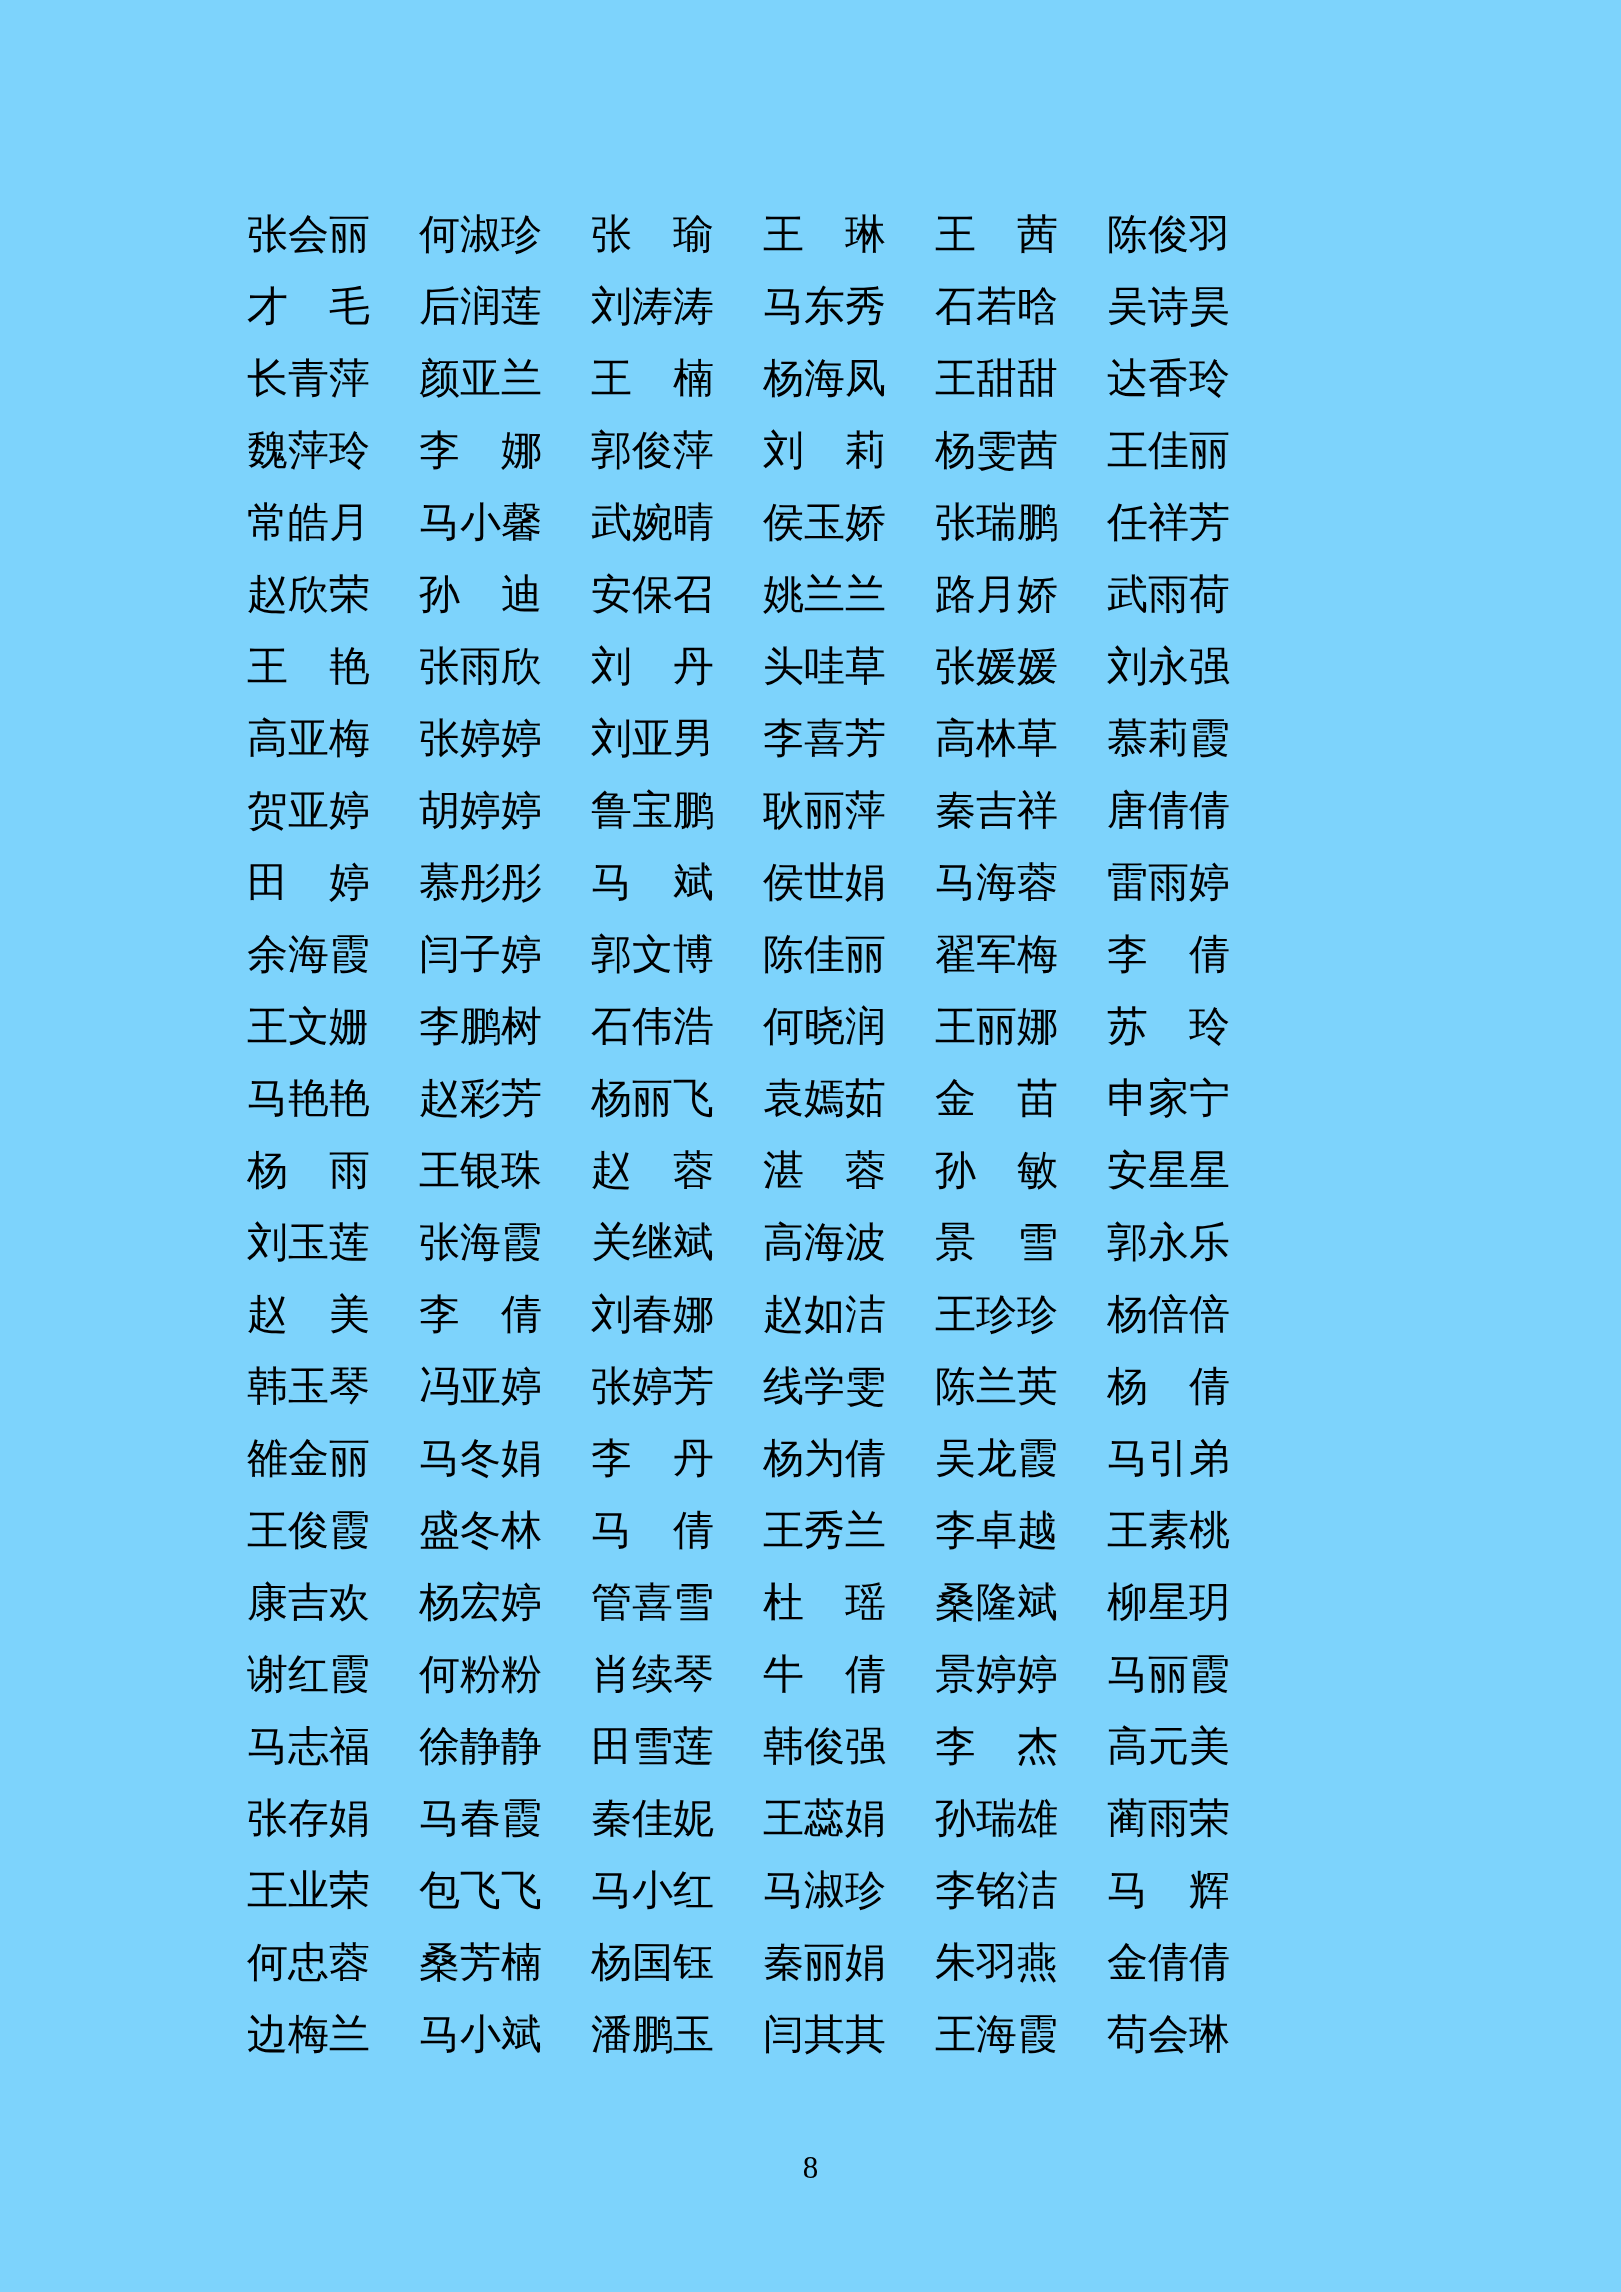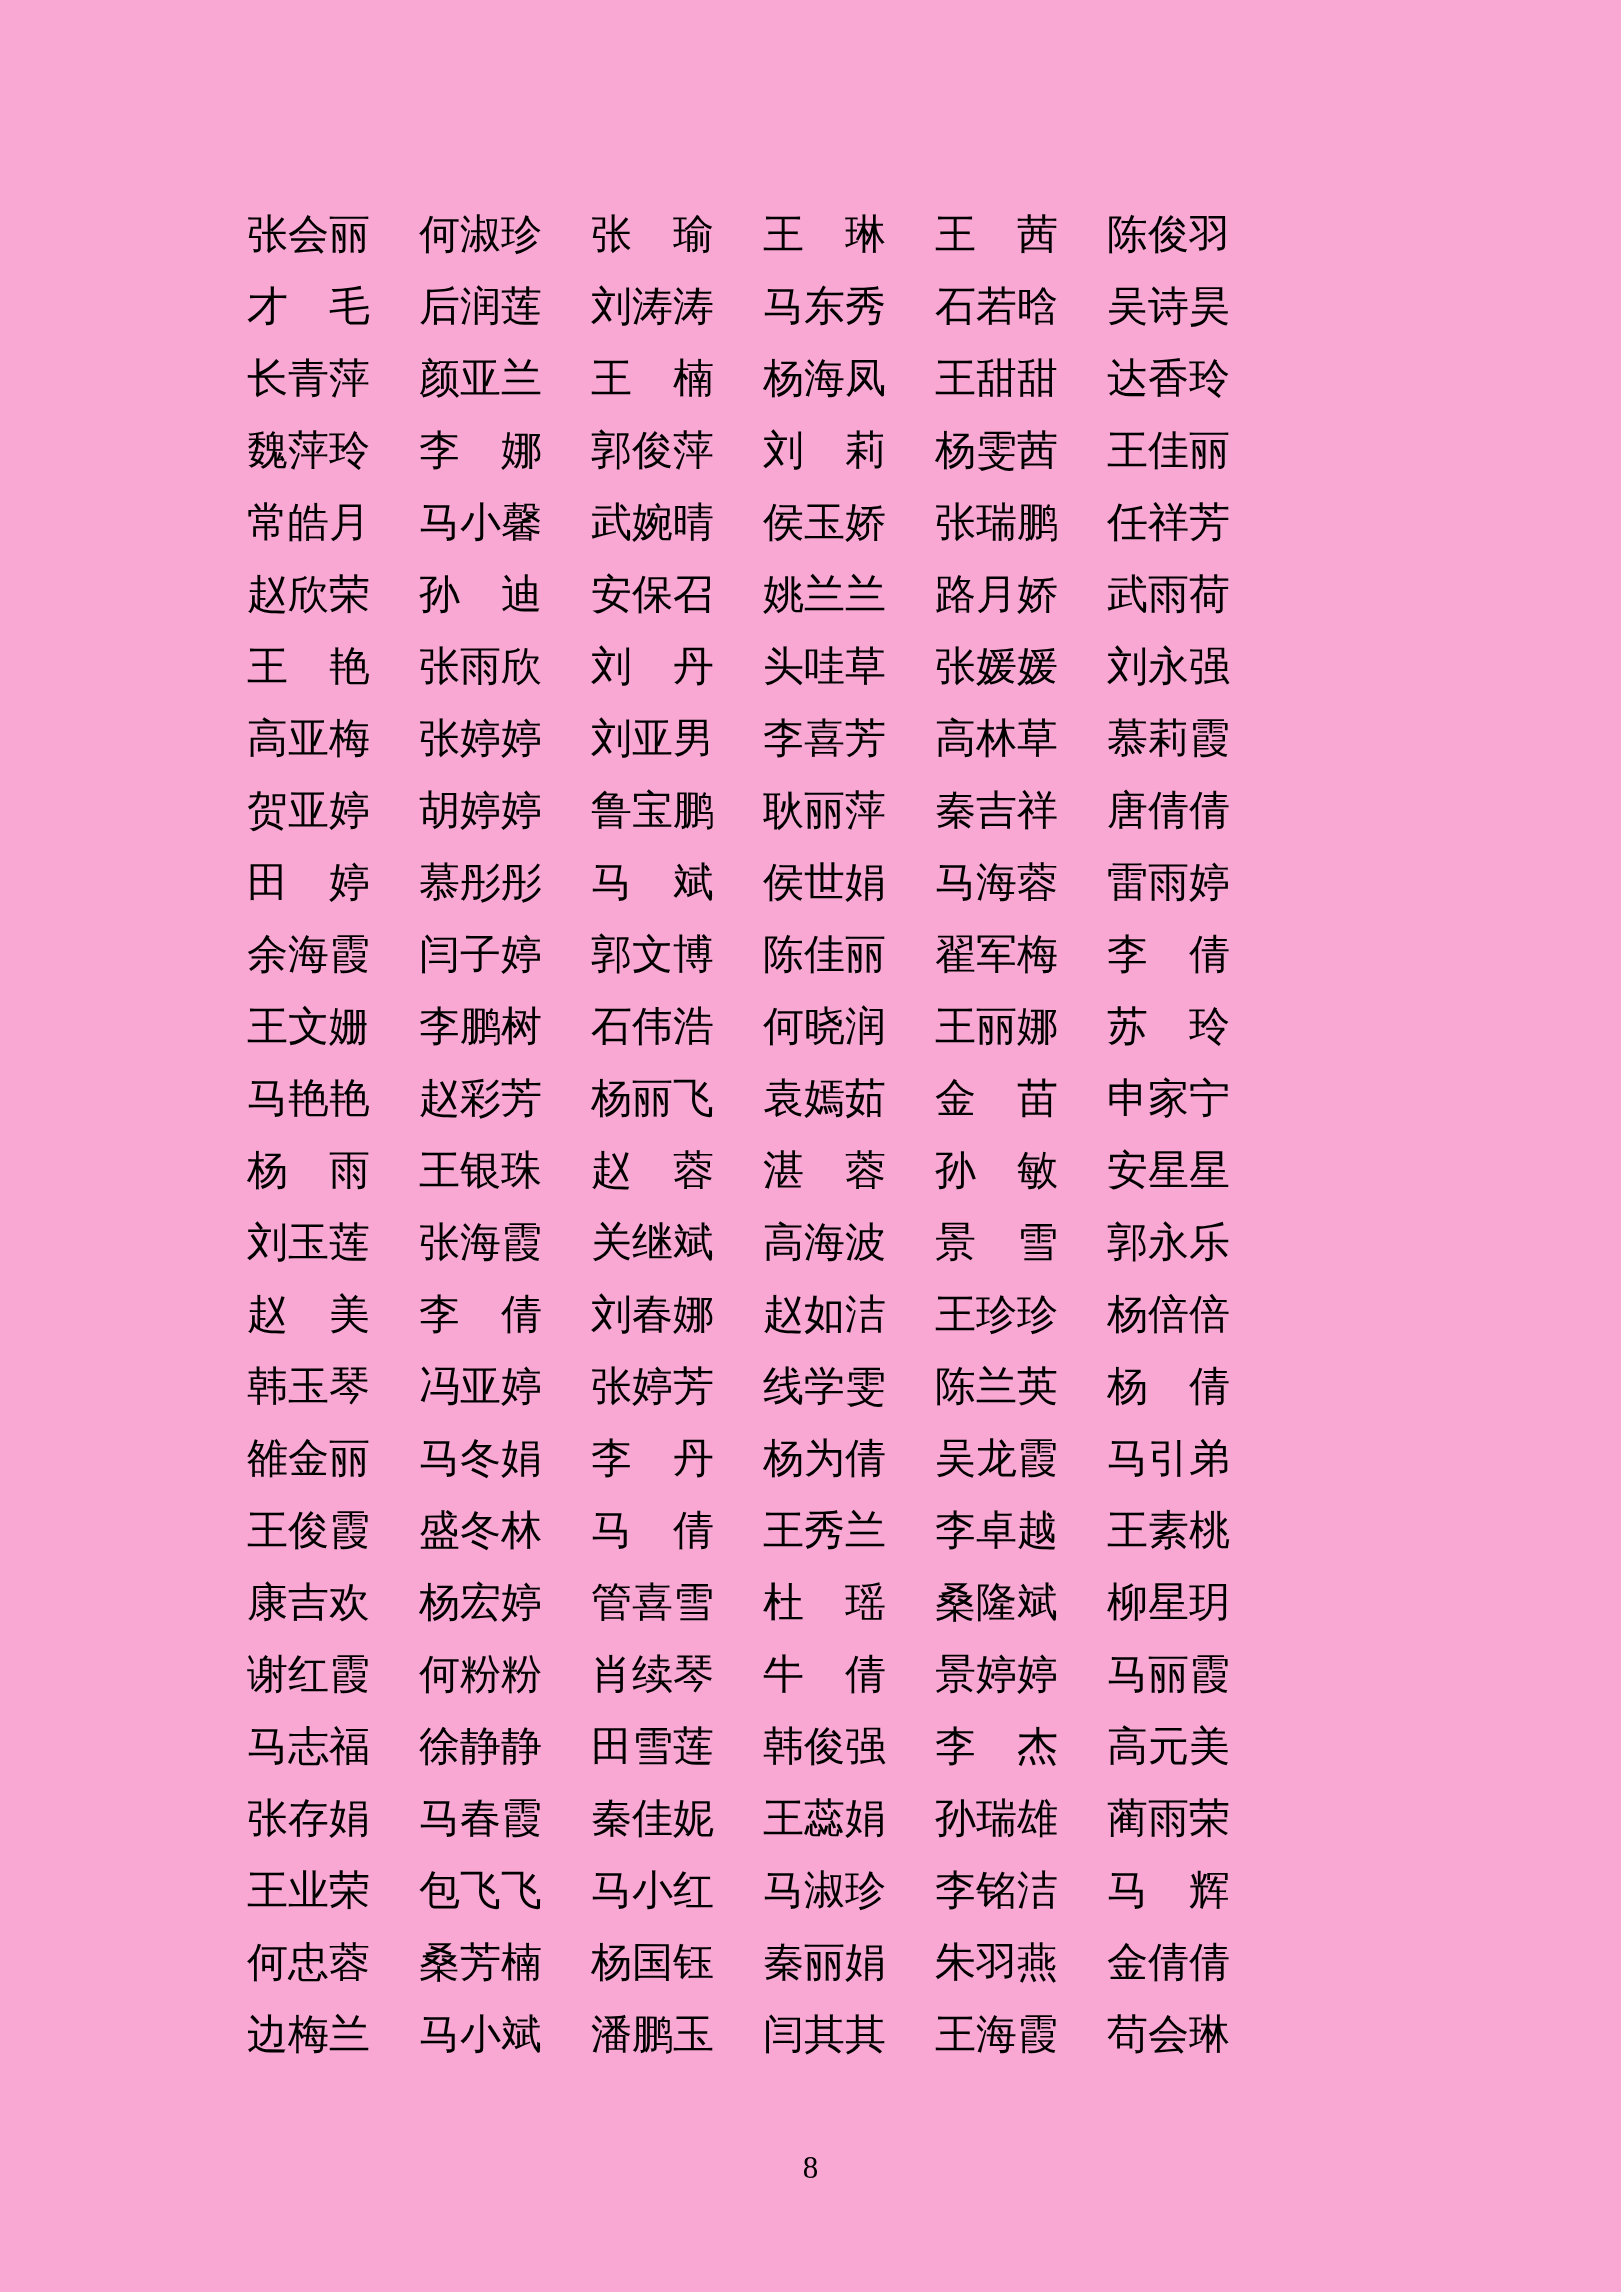--- a/index.html
+++ b/index.html
@@ -11,21 +11,21 @@
     height: 2293px;
     background: #ffffff;
     color: #000000;
     font-family: "Liberation Serif", "DejaVu Serif", serif;
     position: relative;
     overflow: hidden;
   }
   .page {
     position: absolute;
     inset: 0;
-    background: #f9a8d4;
+    background: #7dd3fc;
   }
   .name-grid {
     position: absolute;
     left: 247px;
     top: 198px;
     display: grid;
     grid-template-columns: repeat(6, 123px);
     column-gap: 49px;
     grid-auto-rows: 72px;
   }

